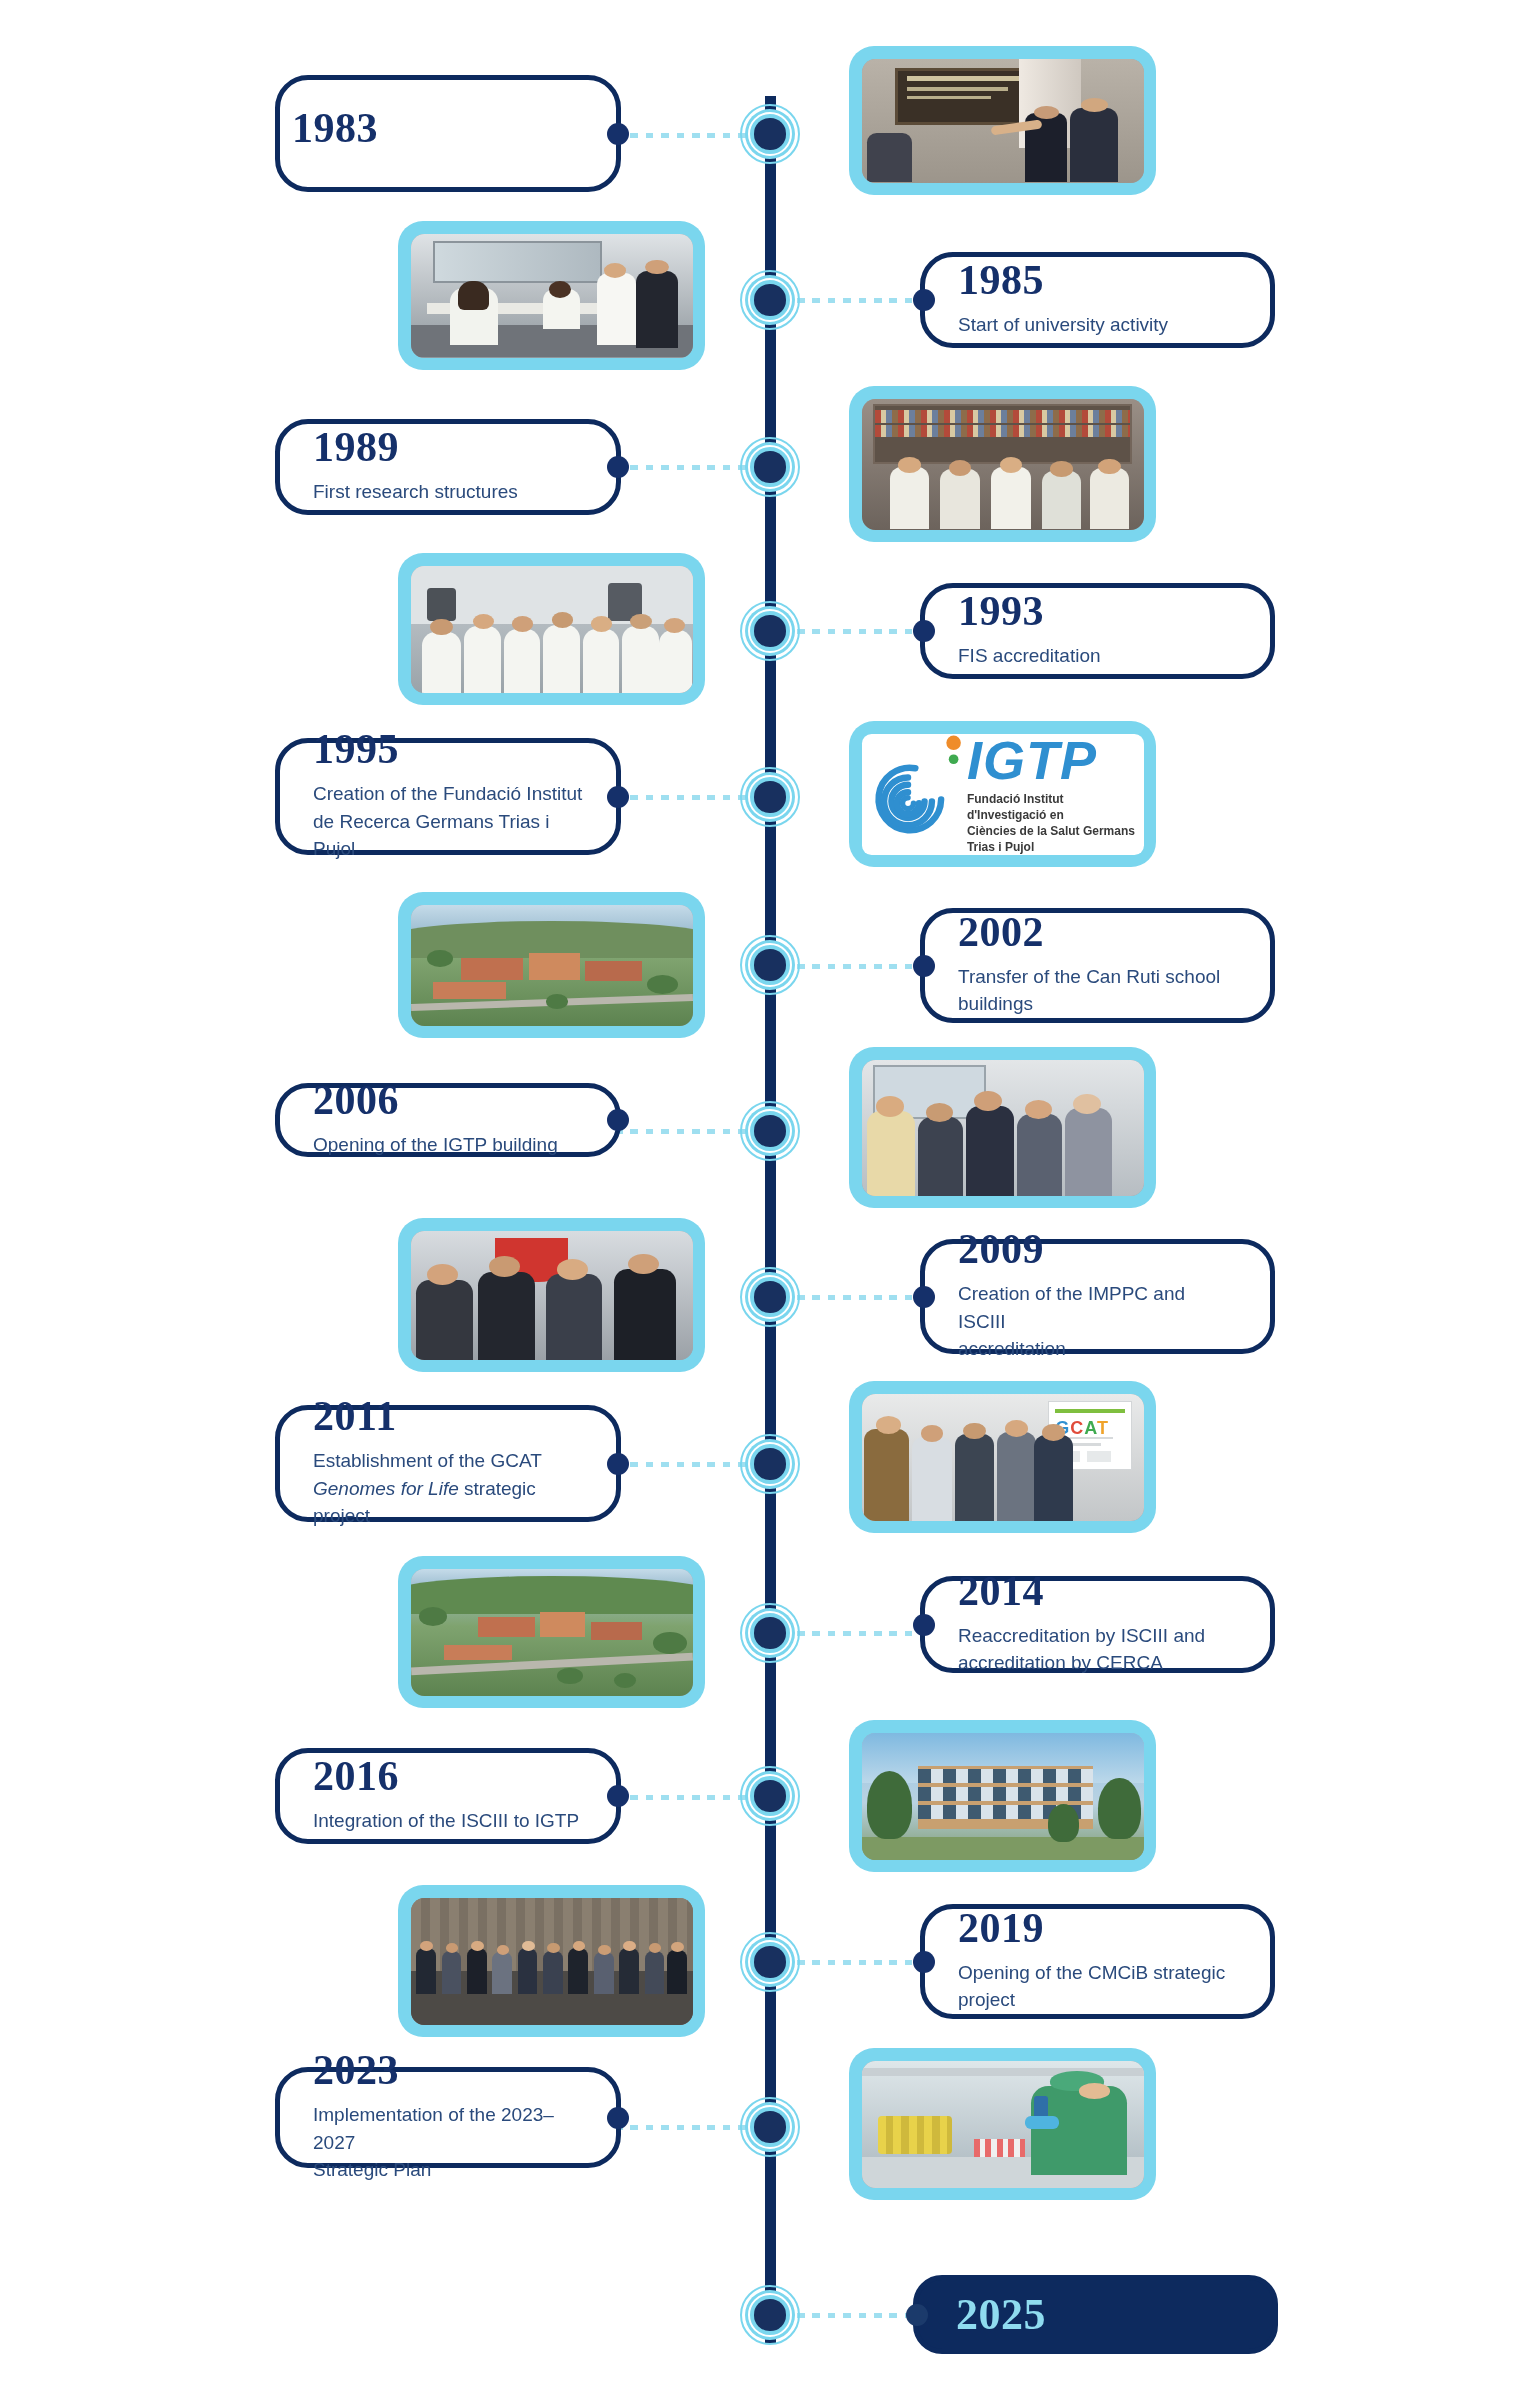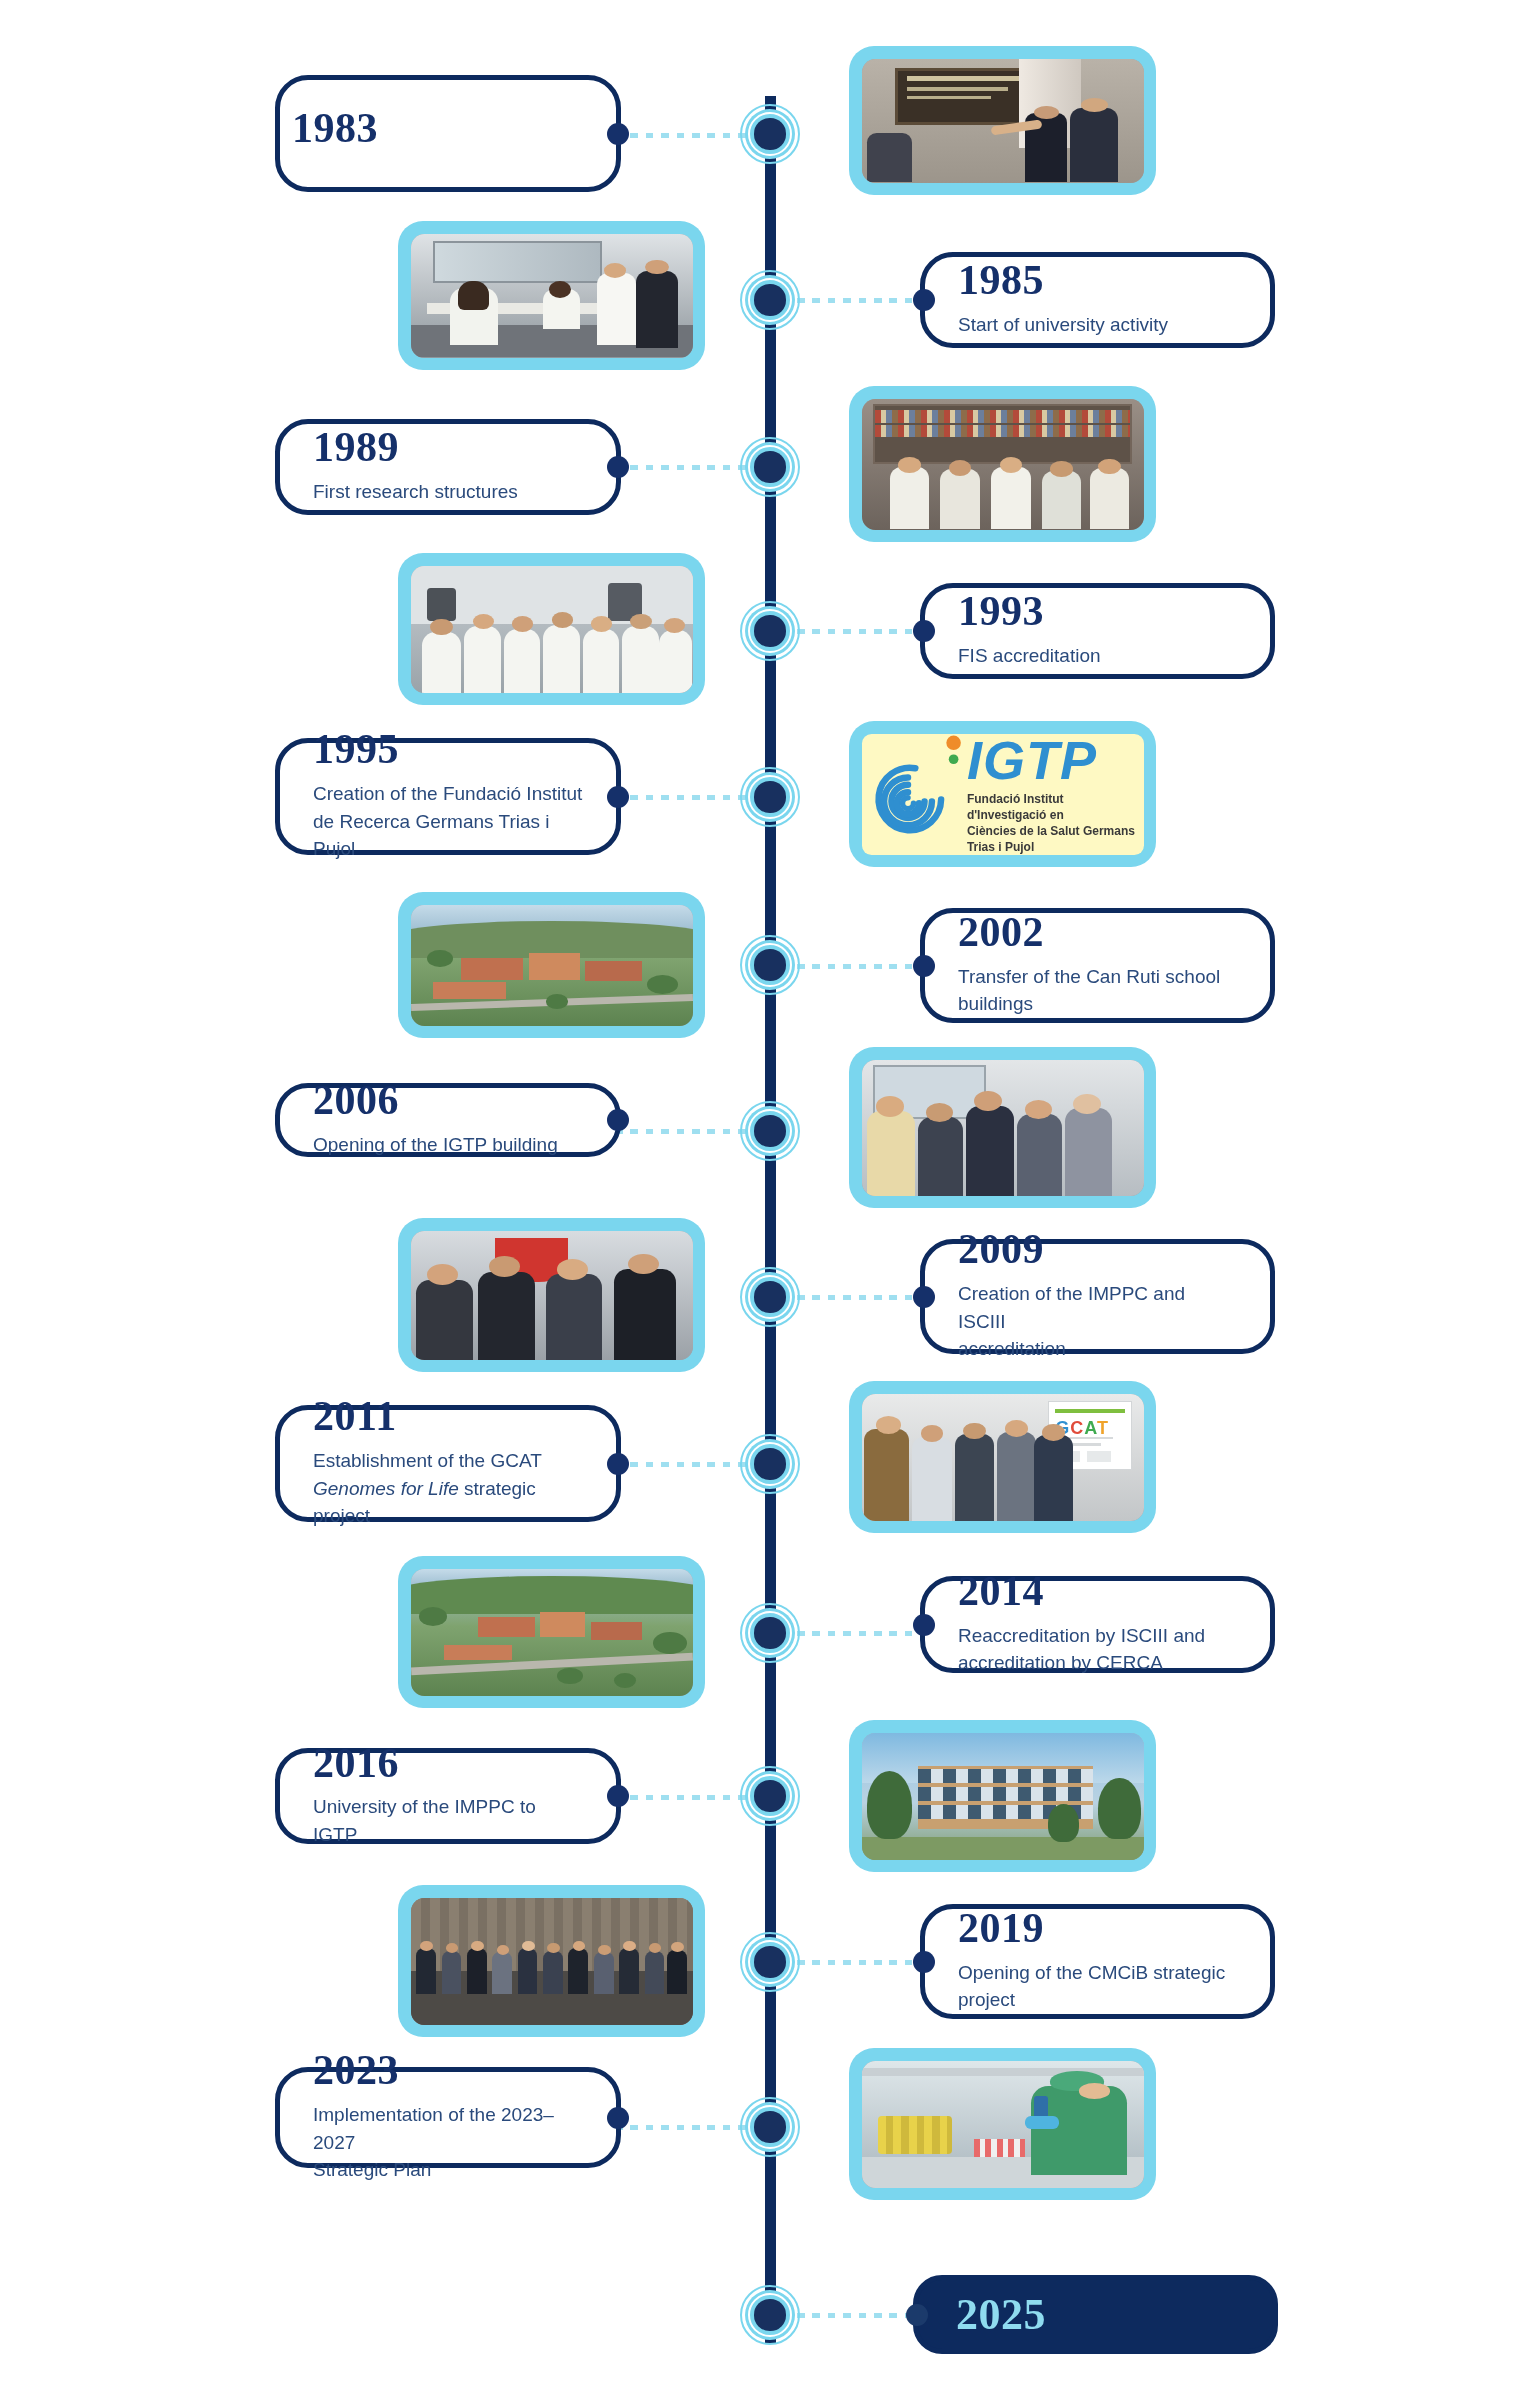--- a/index.html
+++ b/index.html
@@ -117,21 +117,21 @@
     padding: 12.5px;
   }
   .photo .inner {
     width: 100%; height: 100%;
     border-radius: 13.4px;
     overflow: hidden;
     position: relative;
     background: #9aa3aa;
   }
   .photo.logo-card { background: #7ad6ee; border-radius: 25px; }
-  .photo.logo-card .inner { background: #fef9c3; border-radius: 9.6px; }
+  .photo.logo-card .inner { background: #ffffff; border-radius: 9.6px; }
 
   
   .sc { position: absolute; inset: 0; }
   .sc div { position: absolute; }
 
   
   .s1983 { background: linear-gradient(180deg,#b9b2a8 0%, #9c958b 100%); }
   .s1983 .plaque { left: 12%; top: 8%; width: 48%; height: 46%; background:#3a3026; border:3.8px solid #5b4b38; }
   .s1983 .ptxt { left: 16%; top: 14%; width: 40%; height: 4%; background:#cfc49f; }
   .s1983 .ptxt2 { left: 16%; top: 23%; width: 36%; height: 3%; background:#b9ae8b; }
@@ -598,21 +598,21 @@
   <div class="node" style="top:1633px;">
     <div class="ring-outer"></div>
     <div class="ring-cyan"></div>
     <div class="ring-white"></div>
     <div class="core"></div>
   </div>
 
   <div class="connector" style="left:615px; top:1795px; width:154px;"></div>
   <div class="card" style="left:275px; top:1748px; width:346px; height:96px;">
     <div class="year">2016</div>
-    <div class="desc">University of the IMPPC to IGTP</div>
+    <div class="desc">Integration of the ISCIII to IGTP</div>
     <div class="card-dot right"></div>
   </div>
   <div class="photo" style="left:849px; top:1720px; width:307px; height:152px;">
     <div class="inner">
       <div class="sc sbld">
         <div class="sky"></div>
         <div class="bldg">
           <div class="fl" style="top:6%;"></div>
           <div class="fl" style="top:34%;"></div>
           <div class="fl" style="top:62%;"></div>

